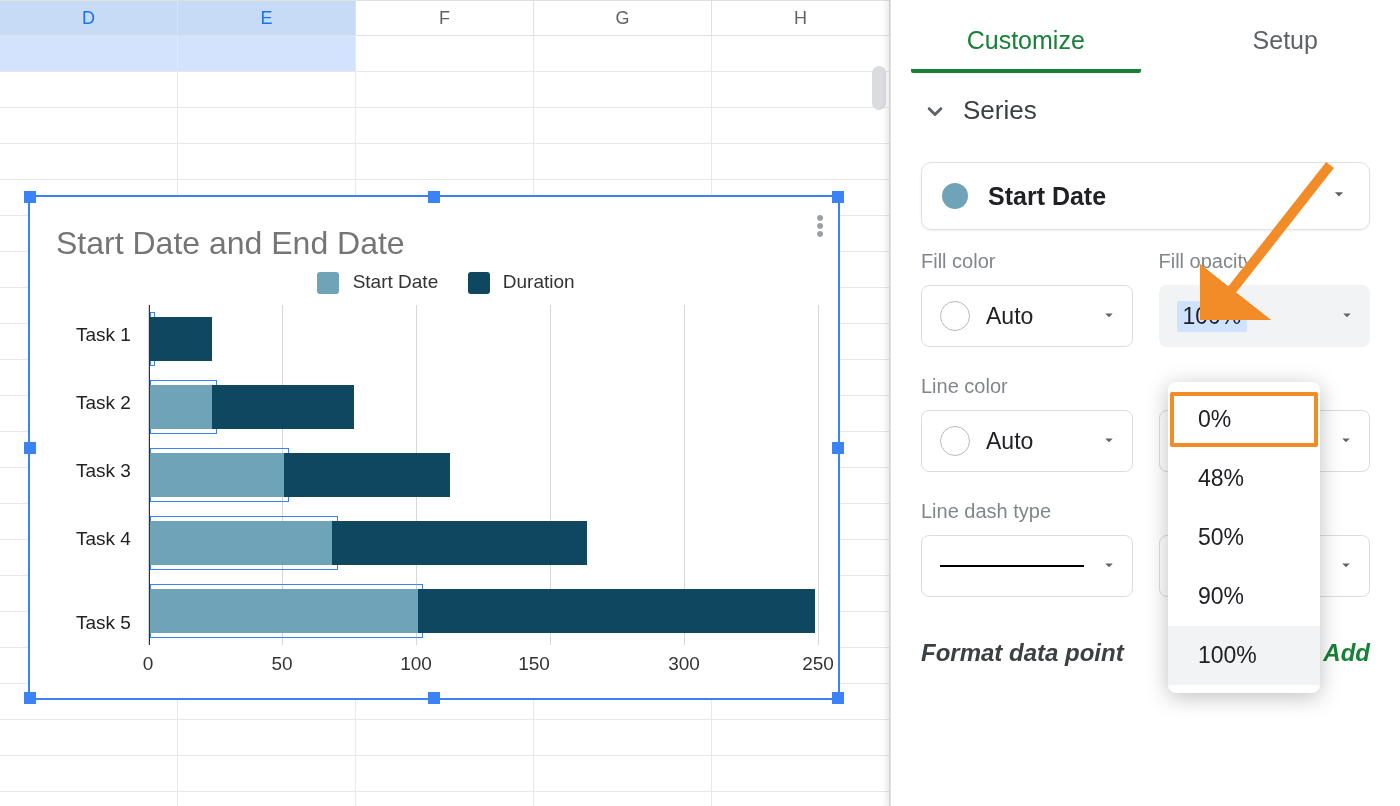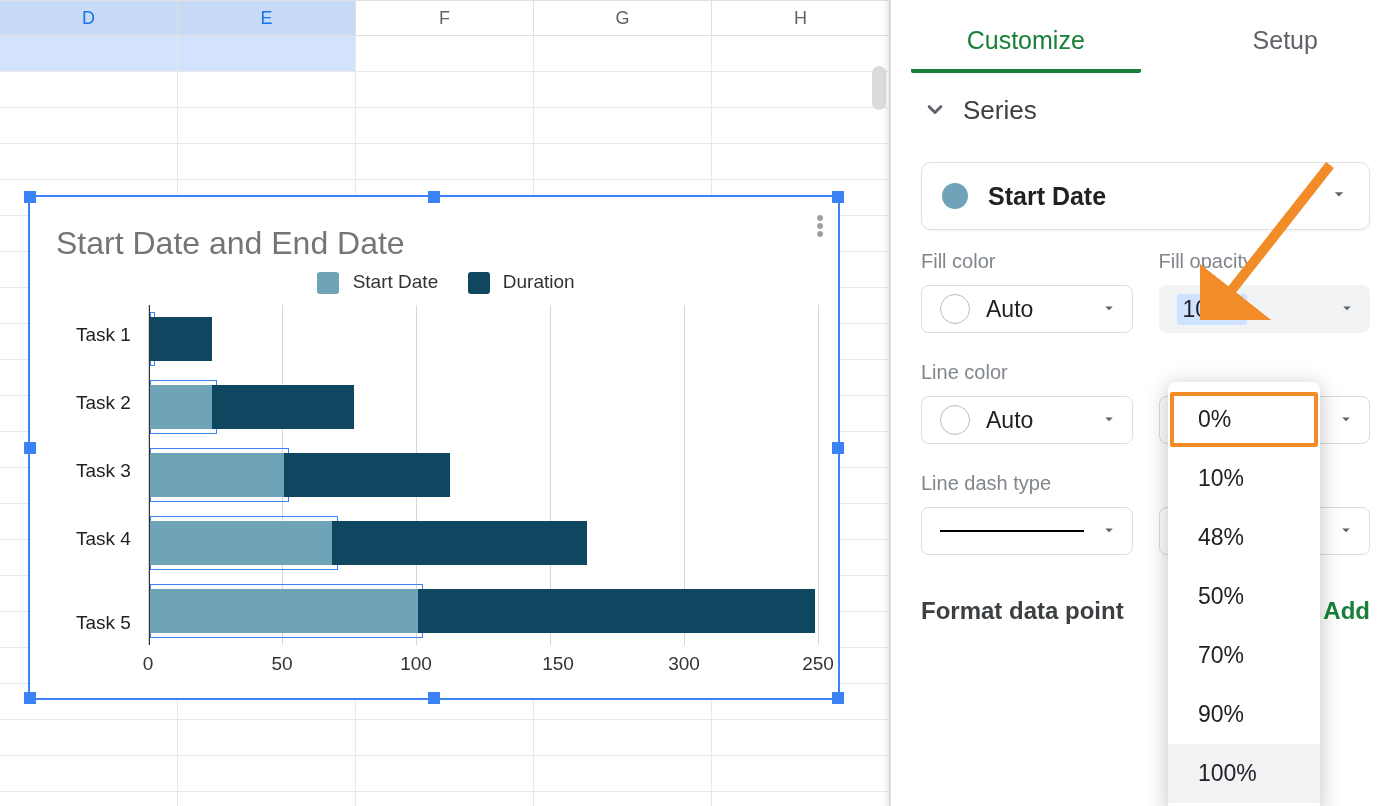--- a/index.html
+++ b/index.html
@@ -37,43 +37,43 @@
   .bar-outline { position:absolute; height:54px; border:1px solid #3b82f6; background:transparent; }
   .yaxis { position:absolute; left:0; top:0; bottom:0; width:2px; background:#333; }
 
   
   .panel { position:absolute; left:890px; top:0; width:510px; height:806px; background:#fff; border-left:1px solid #eee; box-shadow:-2px 0 6px rgba(0,0,0,0.05); }
   .panel-shadow { position:absolute; left:-10px; top:0; width:10px; height:100%; background:linear-gradient(to left, rgba(0,0,0,0.06), transparent); }
   .tabs { display:flex; padding-top:26px; }
   .tab { flex:1; text-align:center; font-size:25px; padding-bottom:14px; cursor:pointer; }
   .tab-setup{ color:#5f6368; }
   .tab-cust{ color:#188038; font-weight:500; border-bottom:4px solid #188038; margin:0 30px 0 20px; border-radius:2px; }
-  .series-row { display:flex; align-items:flex-start; padding:22px 0 14px 30px; }
+  .series-row { display:flex; align-items:center; padding:22px 0 14px 30px; }
   .chev { width:28px; height:28px; margin-right:14px; }
   .chev svg{width:100%;height:100%;}
   .series-label { font-size:26px; color:#3c4043; font-weight:500; }
   .series-select { margin:22px 30px 0 30px; border:1px solid #e0e0e0; border-radius:10px; height:68px; display:flex; align-items:center; padding:0 20px; box-shadow:0 1px 3px rgba(0,0,0,0.06); }
   .series-dot{ width:26px; height:26px; border-radius:50%; background:#6fa3b8; margin-right:20px; }
   .series-name{ font-size:25px; font-weight:700; color:#202124; flex:1; }
   .dd-arrow { color:#5f6368; }
   .dd-arrow svg{width:20px;height:20px;}
   .section { padding:20px 30px 0 30px; }
   .row2 { display:flex; gap:26px;justify-content:space-between; }
   .col { flex:1; }
   .field-label { color:#80868b; font-size:20px; margin-bottom:12px; }
-  .select { border:1px solid #dadce0; border-radius:8px; height:48px; display:flex; align-items:center; padding:0 18px; font-size:23px; color:#202124; position:relative; }
+  .select { border:1px solid #dadce0; border-radius:8px; height:62px; display:flex; align-items:center; padding:0 18px; font-size:23px; color:#202124; position:relative; }
   .select .circle{ width:30px; height:30px; border:1px solid #bbb; border-radius:50%; margin-right:16px; background:#fff; }
   .select .dd { position:absolute; right:14px; }
   .select .dd svg{width:18px;height:18px;fill:#5f6368;}
   .select .line-sample{ flex:1; height:2px; background:#000; margin-right:30px; }
   .opacity-sel { background:#f1f3f4; border:none; }
   .opacity-sel .val{ background:#cfe2ff; padding:2px 6px; border-radius:2px; font-size:23px; }
   .linecolor-row{ margin-top:28px; }
   .linedash-row{ margin-top:28px; }
-  .format-row{ margin-top:42px; display:flex; align-items:center; padding:0 30px; font-size:24px; font-weight:700; color:#3c4043; }
+  .format-row{ margin-top:42px; display:flex; align-items:center; padding:0 30px; font-size:24px; font-weight:700; color:#3c4043;font-style:italic; }
   .add-btn{ margin-left:auto; color:#188038; font-weight:700; font-size:24px; }
 
   
   .opacity-menu { position:absolute; left:1168px; top:382px; width:152px; background:#fff; border-radius:8px; box-shadow:0 4px 22px rgba(0,0,0,0.25); padding:8px 0; z-index:50; }
   .opacity-menu .item { padding:16px 0 16px 30px; font-size:23px; color:#202124; cursor:pointer; }
   .opacity-menu .item.hover{ background:#f1f3f4; }
   .opacity-menu .item.hl{ outline:4px solid #f28c28; outline-offset:-6px; border-radius:4px; }
 
   
   .arrow-annot { position:absolute; left:1200px; top:160px; width:140px; height:160px; z-index:40; pointer-events:none; }
@@ -233,21 +233,21 @@
 
   <div class="plot" id="plot">
     <div class="yaxis"></div>
   <div class="gridline" style="left: 0px;"></div>
       <div class="xlabel" style="left: 0px;">0</div>
       <div class="gridline" style="left: 134px;"></div>
       <div class="xlabel" style="left: 134px;">50</div>
       <div class="gridline" style="left: 268px;"></div>
       <div class="xlabel" style="left: 268px;">100</div>
       <div class="gridline" style="left: 402px;"></div>
-      <div class="xlabel" style="left: 410px;">150</div>
+      <div class="xlabel" style="left: 386px;">150</div>
       <div class="gridline" style="left: 536px;"></div>
       <div class="xlabel" style="left: 536px;">300</div>
       <div class="gridline" style="left: 670px;"></div>
       <div class="xlabel" style="left: 670px;">250</div>
       <div class="bar-outline" style="left: 2px; top: 6.8px; width: 5.36px;"></div>
       <div class="bar-start" style="left: 2px; top: 12.24px; width: 0px;"></div>
       <div class="bar-dur" style="left: 2px; top: 12.24px; width: 61.64px;"></div>
       <div class="ylabel-row" style="top: 0px;">Task 1</div>
       <div class="bar-outline" style="left: 2px; top: 74.8px; width: 67px;"></div>
       <div class="bar-start" style="left: 2px; top: 80.24px; width: 61.64px;"></div>
@@ -356,24 +356,22 @@
   </div>
 
   <div class="format-row">
     <span>Format data point</span>
     <span class="add-btn">Add</span>
   </div>
 </div>
 
 <div class="opacity-menu" id="opacity-menu">
     <div class="item hl">0%</div>
-    <div class="item">10%</div>
     <div class="item">48%</div>
     <div class="item">50%</div>
-    <div class="item">70%</div>
     <div class="item">90%</div>
     <div class="item hover">100%</div>
   </div>
 
 <div class="arrow-annot">
   <svg viewBox="0 0 140 160">
     <defs>
         <marker id="ah" markerWidth="12" markerHeight="12" refX="2" refY="6" orient="auto">
           <path d="M0,0 L12,6 L0,12 z" fill="#f28c28"></path>
         </marker>

